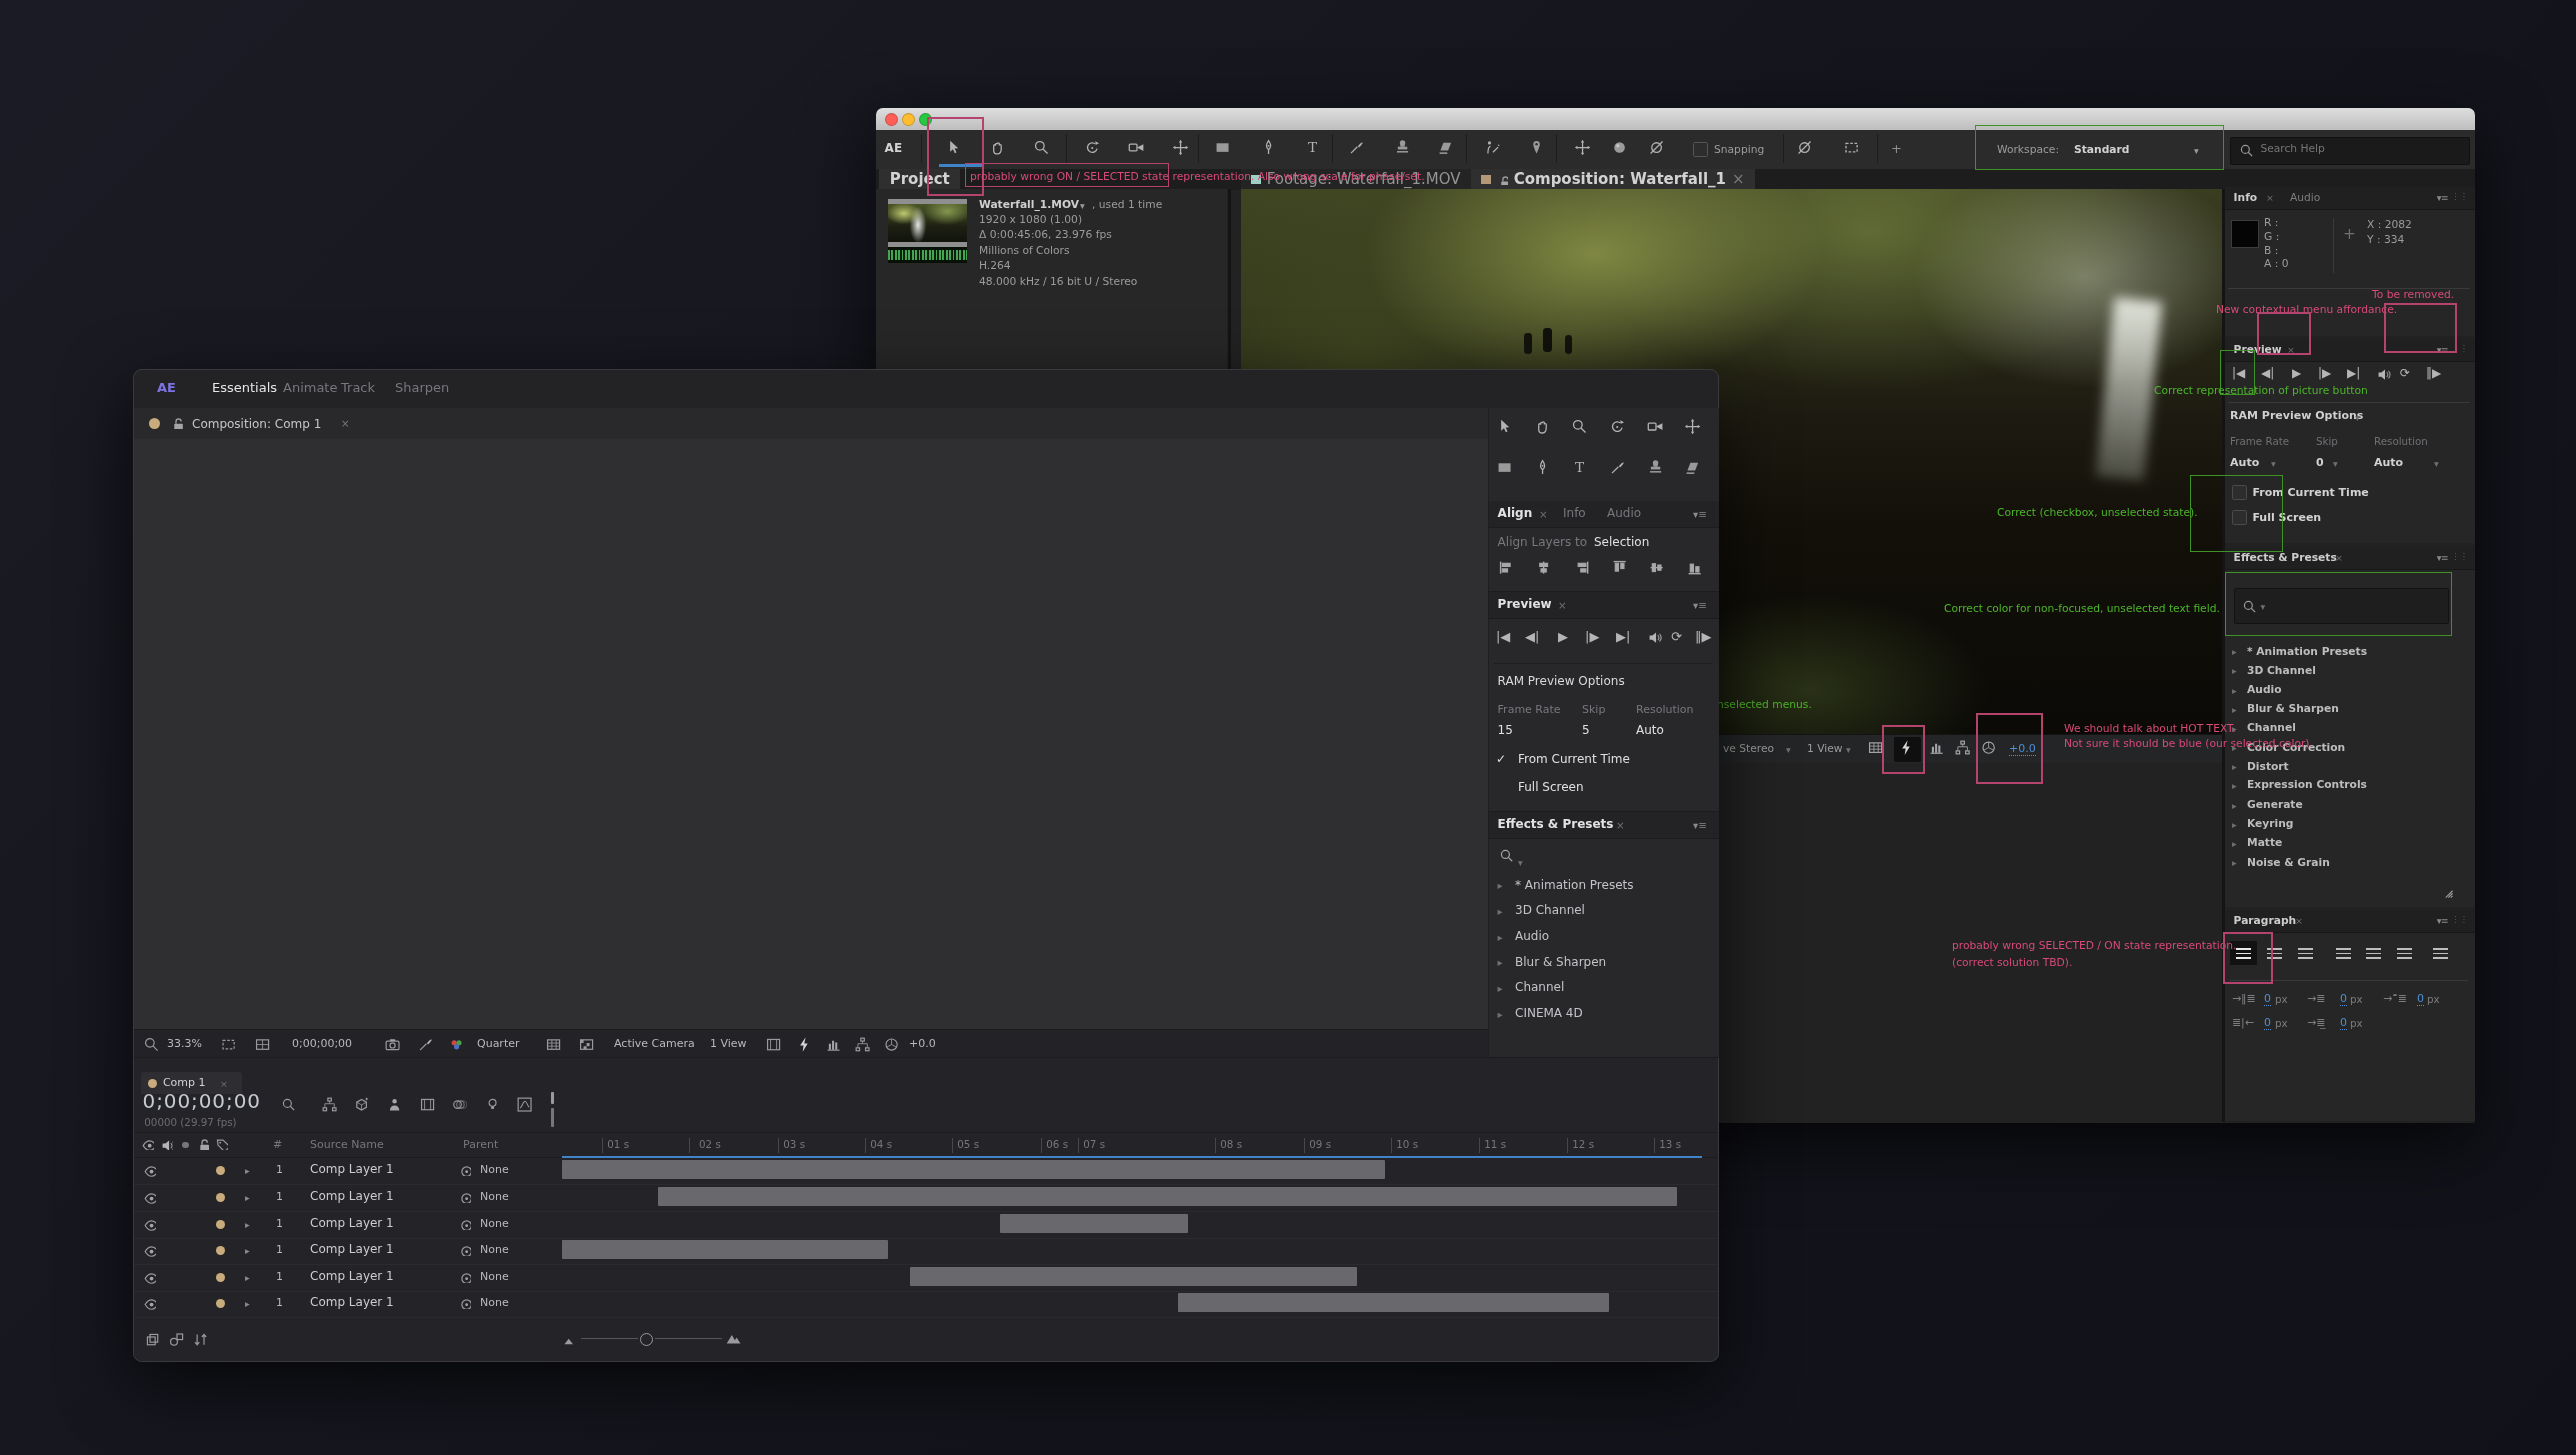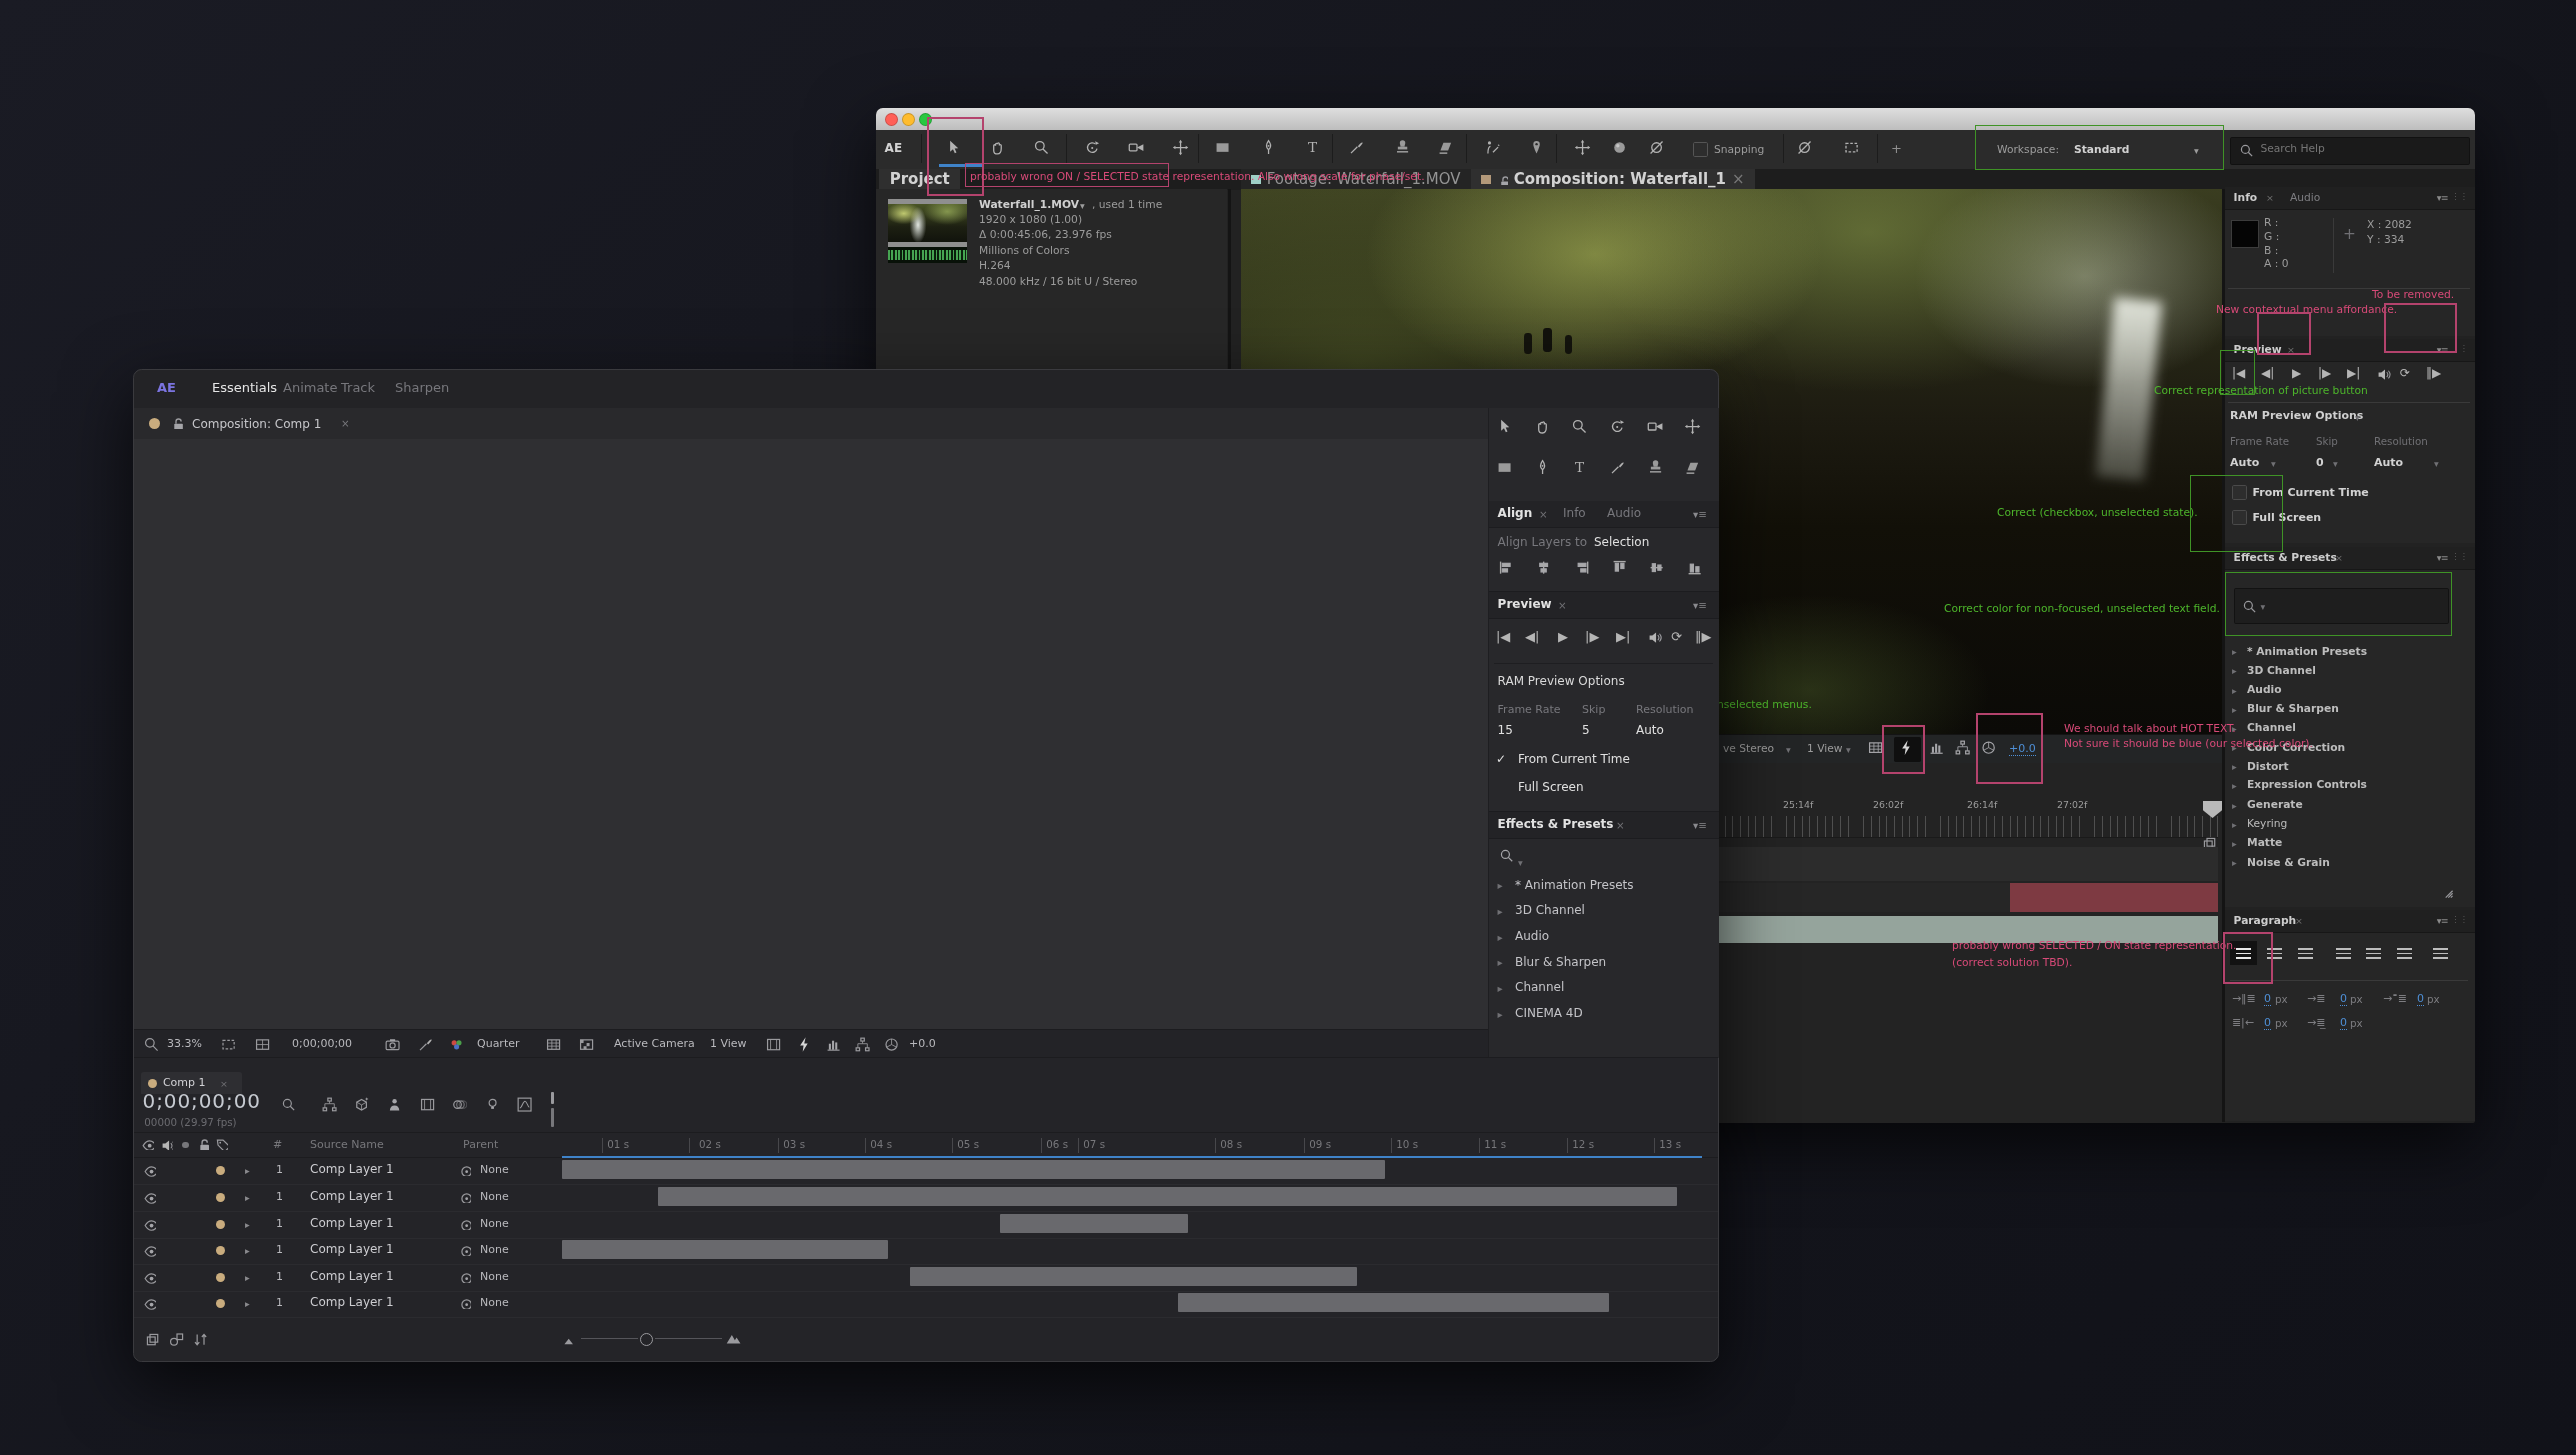--- a/index.html
+++ b/index.html
@@ -459,38 +459,20 @@
         </svg>
       <svg class="mi" style="position:absolute;left:713px;top:4.3px" viewBox="0 0 22 22" width="19" height="19">
           <use href="#i-flow"></use>
         </svg>
       <svg class="mi" style="position:absolute;left:739px;top:4.3px" viewBox="0 0 22 22" width="19" height="19">
           <use href="#i-shutter"></use>
         </svg>
       <span class="t s13 hot" style="left:768px;top:6.9px">+0.0</span>
     </div>
 
-    <div class="abs" style="left:365px;top:655px;width:981px;height:360px;background:#232323">
-      <span class="t g1 s11" style="left:542px;top:36px">25:14f</span>
-      <span class="t g1 s11" style="left:632px;top:36px">26:02f</span>
-      <span class="t g1 s11" style="left:726px;top:36px">26:14f</span>
-      <span class="t g1 s11" style="left:816px;top:36px">27:02f</span>
-      <div class="abs" style="left:476px;top:53px;width:501px;height:20.6px;background:repeating-linear-gradient(90deg,#4f4f4f 0 0.9px,transparent 0.9px 7.7px);border-bottom:0.9px solid #1a1a1a"></div>
-      <span class="ph" style="left:962px;top:38px;width:19px;height:17px"></span>
-      <svg class="mi2" style="position:absolute;left:960px;top:72px" viewBox="0 0 19 19" width="16.3" height="16.3">
-          <use href="#i-layers"></use>
-        </svg>
-      <div class="abs" style="left:476px;top:84px;width:501px;height:34px;background:#2c2c2c"></div>
-      <div class="abs" style="left:476px;top:120px;width:501px;height:29px;background:#262626">
-        <div class="abs" style="top: 0px; height: 29px; background: rgb(126, 58, 66); left: 58.5%; width: 41.5%;"></div>
-      </div>
-      <div class="abs" style="left:476px;top:153px;width:501px;height:27.4px">
-        <div class="abs" style="top: 0px; height: 27.4px; background: rgb(149, 164, 156); left: 0%; width: 100%;"></div>
-      </div>
-    </div>
 
     <div class="abs" style="left:1346px;top:81px;width:2.6px;height:933px;background:#141414"></div>
 
     <div class="panel" style="left:1349px;top:79px;width:250px;height:149px">
       <div class="ptab">
         <span class="ptabname">Info</span>
         <span class="ptabx" style="left:41px">×</span>
         <span class="t g3 s125" style="left:65px;top:4.3px">Audio</span>
         <span class="pm">▾≡</span>
         <span class="grip">⋮⋮</span>
@@ -568,21 +550,21 @@
           <span class="t s125" style="left:22px;top:174px;color:#bdbdbd;font-weight:bold">Channel</span>
         <span class="t g2 s11" style="left:6.9px;top:195px">▸</span>
           <span class="t s125" style="left:22px;top:194px;color:#bdbdbd;font-weight:bold">Color Correction</span>
         <span class="t g2 s11" style="left:6.9px;top:214px">▸</span>
           <span class="t s125" style="left:22px;top:213px;color:#bdbdbd;font-weight:bold">Distort</span>
         <span class="t g2 s11" style="left:6.9px;top:233px">▸</span>
           <span class="t s125" style="left:22px;top:231px;color:#bdbdbd;font-weight:bold">Expression Controls</span>
         <span class="t g2 s11" style="left:6.9px;top:253px">▸</span>
           <span class="t s125" style="left:22px;top:251px;color:#bdbdbd;font-weight:bold">Generate</span>
         <span class="t g2 s11" style="left:6.9px;top:272px">▸</span>
-          <span class="t s125" style="left:22px;top:270px;color:#bdbdbd;font-weight:normal">Keyring</span>
+          <span class="t s125" style="left:22px;top:270px;color:#bdbdbd;font-weight:bold">Keyring</span>
         <span class="t g2 s11" style="left:6.9px;top:291px">▸</span>
           <span class="t s125" style="left:22px;top:289px;color:#bdbdbd;font-weight:bold">Matte</span>
         <span class="t g2 s11" style="left:6.9px;top:310px">▸</span>
           <span class="t s125" style="left:22px;top:309px;color:#bdbdbd;font-weight:bold">Noise &amp; Grain</span>
       </div>
       <svg class="mi2" style="position:absolute;left:213px;top:336px" viewBox="0 0 19 19" width="16.3" height="16.3">
           <use href="#i-gripc"></use>
         </svg>
     </div>
 

